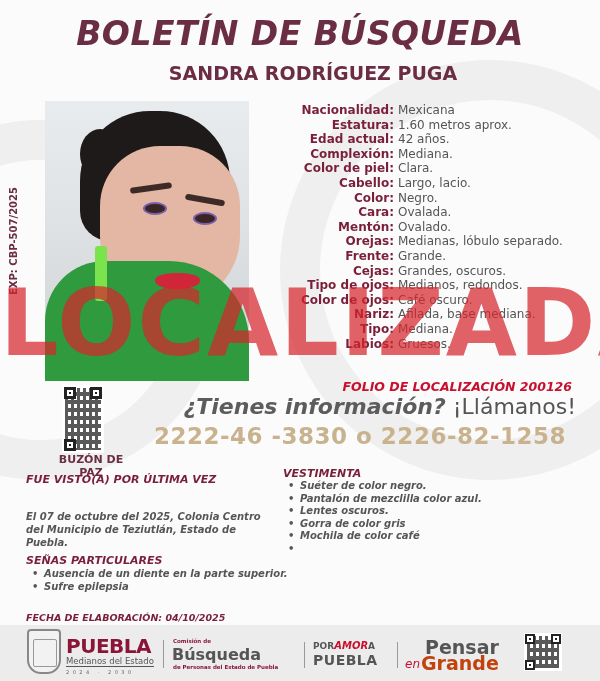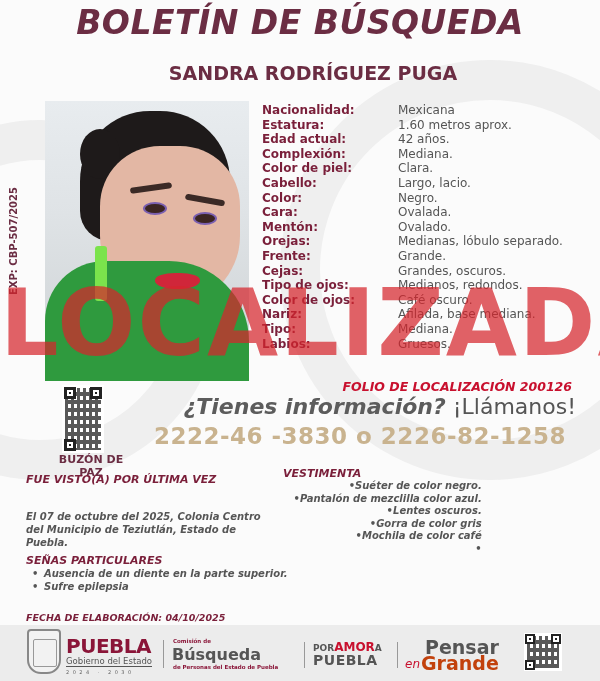--- a/index.html
+++ b/index.html
@@ -1,21 +1,21 @@
 <!DOCTYPE html>
 <html><head>
 <meta charset="utf-8">
 <style>
   * { box-sizing: border-box; margin: 0; padding: 0; }
   html, body { width: 600px; height: 681px; overflow: hidden; background: #fbfbfb; }
   body { position: relative; font-family: "DejaVu Sans", sans-serif; color: #4a4a4a; }
 
   .bg-swirl { position: absolute; border-radius: 50%; border: 40px solid #efefef; pointer-events: none; }
 
-  .title { position: absolute; top: 3px; left: 0; width: 600px; text-align: center;
+  .title { position: absolute; top: 14px; left: 0; width: 600px; text-align: center;
     font-family: "DejaVu Sans", sans-serif; font-weight: bold; font-style: italic;
     font-size: 33px; color: #6b2d43; letter-spacing: 0.5px; }
   .subtitle { position: absolute; top: 62px; left: 13px; width: 600px; text-align: center;
     font-family: "DejaVu Sans", sans-serif; font-weight: bold; font-size: 19px; color: #6b2d43; }
 
   .photo { position: absolute; left: 45px; top: 101px; width: 204px; height: 280px; overflow: hidden;
     background: linear-gradient(180deg, #e8ecef 0%, #dfe3e6 40%, #cdd2d4 100%); }
   .photo .hair { position: absolute; left: 35px; top: 10px; width: 150px; height: 130px; background: #1e1a1a; border-radius: 70px 70px 30px 30px; }
   .photo .bun { position: absolute; left: 35px; top: 28px; width: 40px; height: 50px; background: #1e1a1a; border-radius: 50%; }
   .photo .face { position: absolute; left: 55px; top: 45px; width: 140px; height: 160px; background: #e3b7a4; border-radius: 60px 60px 70px 70px; }
@@ -24,21 +24,21 @@
   .photo .lips { position: absolute; left: 110px; top: 172px; width: 45px; height: 16px; background: #d0263a; border-radius: 45% 45% 50% 50%; }
   .photo .sweater { position: absolute; left: 0; top: 160px; width: 204px; height: 130px; background: #2f9a3e;
     border-radius: 60px 80px 0 0; }
   .photo .earring { position: absolute; left: 50px; top: 145px; width: 12px; height: 55px; background: #7be34c; border-radius: 3px; }
 
   .exp { position: absolute; left: 8px; top: 295px; transform: rotate(-90deg); transform-origin: left top;
     font-size: 10px; font-weight: bold; color: #6b2d43; white-space: nowrap; }
 
   .attrs { position: absolute; left: 262px; top: 103px; width: 338px; }
   .attr-row { display: flex; height: 14.6px; line-height: 14.6px; font-size: 12px; }
-  .attr-label { width: 136px; font-weight: bold; color: #7a1f3a; padding-right: 4px; white-space: nowrap; }
+  .attr-label { width: 136px; text-align: right; font-weight: bold; color: #7a1f3a; padding-right: 4px; white-space: nowrap; }
   .attr-value { color: #555; white-space: nowrap; }
 
   .stamp { position: absolute; left: 0; top: 278px; width: 600px; text-align: center;
     font-family: "DejaVu Sans", sans-serif; font-weight: bold; font-size: 92px; letter-spacing: 2px;
     color: rgba(214, 38, 44, 0.72); line-height: 92px; pointer-events: none; }
 
   .folio { position: absolute; right: 28px; top: 379px; font-size: 12.5px; font-weight: bold; font-style: italic; color: #c8102e; }
   .question { position: absolute; right: 24px; top: 394px; font-size: 22px; color: #555; white-space: nowrap; margin-left: 48px; }
   .question b { font-style: italic; color: #5c5c5c; }
   .phones { position: absolute; right: 34px; top: 423px; font-size: 23px; font-weight: bold; color: #c9b38f; letter-spacing: 0.5px; white-space: nowrap; }
@@ -62,21 +62,21 @@
   .shield { position: absolute; left: 27px; top: 629px; width: 34px; height: 45px; border: 2px solid #888; border-radius: 4px 4px 14px 14px; background: #f2f2f2; }
   .shield::before { content: ""; position: absolute; left: 4px; top: 8px; width: 22px; height: 26px; border: 1px solid #999; border-radius: 2px; }
   .puebla-big { position: absolute; left: 66px; top: 634px; font-size: 20px; font-weight: bold; color: #8a1538; letter-spacing: -0.5px; }
   .puebla-gob { position: absolute; left: 66px; top: 656px; font-size: 8.5px; color: #555; border-bottom: 1px solid #555; }
   .puebla-yrs { position: absolute; left: 66px; top: 669px; font-size: 5px; color: #666; letter-spacing: 3.5px; }
   .vdiv { position: absolute; width: 1px; background: #999; }
   .cb-small { position: absolute; left: 173px; top: 638px; font-size: 5.5px; font-weight: bold; color: #8a1538; }
   .cb-big { position: absolute; left: 172px; top: 645px; font-size: 16px; font-weight: bold; color: #555; }
   .cb-sub { position: absolute; left: 173px; top: 664px; font-size: 5.5px; font-weight: bold; color: #8a1538; }
   .amor-top { position: absolute; left: 313px; top: 640px; font-size: 9px; font-weight: bold; color: #555; }
-  .amor-top .red { color: #c8102e; font-size: 12px; }
+  .amor-top .red { color: #c8102e; font-size: 10px; font-style: italic; }
   .amor-bot { position: absolute; left: 313px; top: 652px; font-size: 14px; font-weight: bold; color: #555; letter-spacing: 0.5px; }
   .pensar-top { position: absolute; left: 425px; top: 636px; font-size: 19px; font-weight: bold; color: #555; }
   .pensar-en { position: absolute; left: 405px; top: 657px; font-size: 12px; font-style: italic; color: #c8102e; }
   .pensar-bot { position: absolute; left: 421px; top: 652px; font-size: 19px; font-weight: bold; color: #c2410c; }
 </style>
 </head>
 <body>
 
 <div class="bg-swirl" style="left:-140px; top:120px; width:360px; height:360px;"></div>
 <div class="bg-swirl" style="left:280px; top:60px; width:420px; height:420px;"></div>
@@ -181,41 +181,41 @@
   <div class="finder" style="left:2px; top:2px;"></div>
   <div class="finder" style="right:2px; top:2px;"></div>
   <div class="finder" style="left:2px; bottom:2px;"></div>
 </div>
 <div class="buzon">BUZÓN DE PAZ</div>
 
 <div class="sec-title" style="left:26px; top:473px;">FUE VISTO(A) POR ÚLTIMA VEZ</div>
 <div class="sec-body" style="left:26px; top:486px; width:240px;margin-top:24px;">El 07 de octubre del 2025, Colonia Centro del Municipio de Teziutlán, Estado de Puebla.</div>
 
 <div class="sec-title" style="left:283px; top:467px;">VESTIMENTA</div>
-<ul class="bullets" style="left:288px; top:480px;text-align:right;">
+<ul class="bullets" style="left:288px; top:480px;">
   <li>Suéter de color negro.</li>
   <li>Pantalón de mezclilla color azul.</li>
   <li>Lentes oscuros.</li>
   <li>Gorra de color gris</li>
   <li>Mochila de color café</li>
   <li></li>
 </ul>
 
 <div class="sec-title" style="left:26px; top:554px;">SEÑAS PARTICULARES</div>
 <ul class="bullets" style="left:32px; top:568px;">
   <li>Ausencia de un diente en la parte superior.</li>
   <li>Sufre epilepsia</li>
 </ul>
 
 <div class="sec-title" style="left:26px; top:612px; font-size:9.5px;">FECHA DE ELABORACIÓN: 04/10/2025</div>
 
 <div class="footer-bar"></div>
 <div class="shield"></div>
 <div class="puebla-big">PUEBLA</div>
-<div class="puebla-gob">Gobierno del Estado</div>
+<div class="puebla-gob">Medianos del Estado</div>
 <div class="puebla-yrs">2024 · 2030</div>
 <div class="vdiv" style="left:163px; top:640px; height:28px;"></div>
 <div class="cb-small">Comisión de</div>
 <div class="cb-big">Búsqueda</div>
 <div class="cb-sub">de Personas del Estado de Puebla</div>
 <div class="vdiv" style="left:304px; top:642px; height:26px;"></div>
 <div class="amor-top"><span>POR</span><span class="red">AMOR</span><span>A</span></div>
 <div class="amor-bot">PUEBLA</div>
 <div class="vdiv" style="left:397px; top:642px; height:26px;"></div>
 <div class="pensar-top">Pensar</div>

